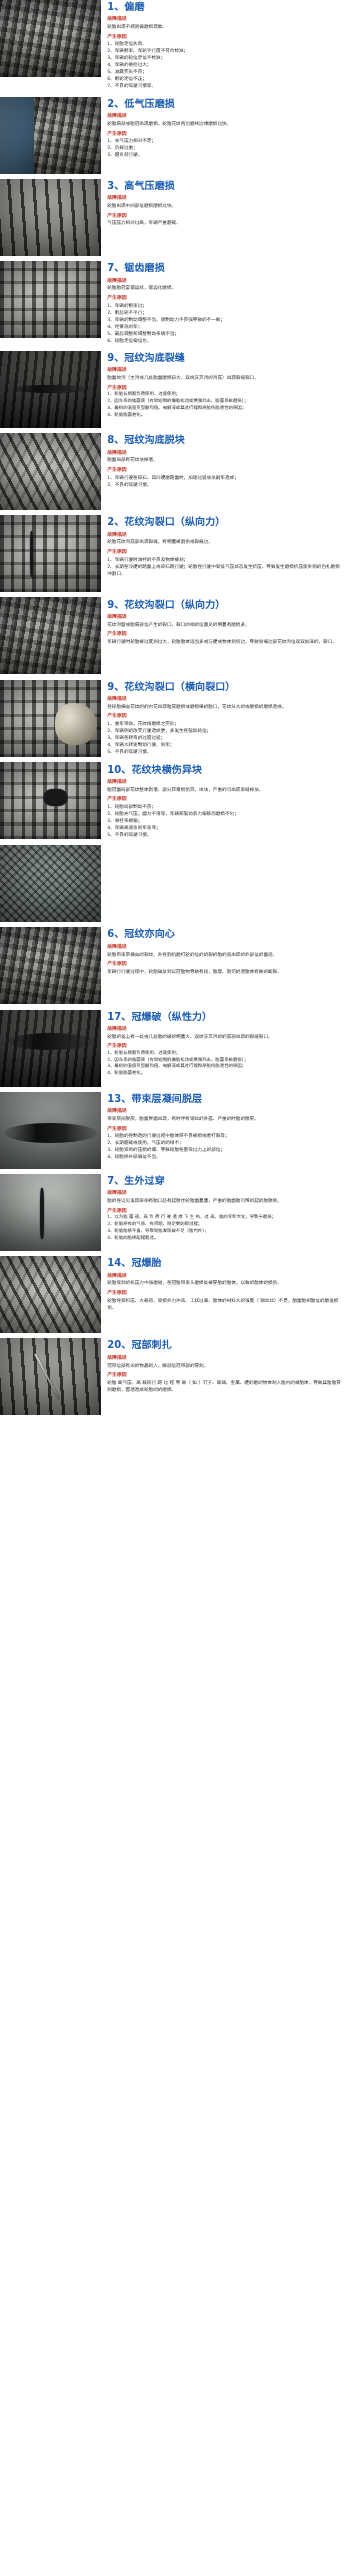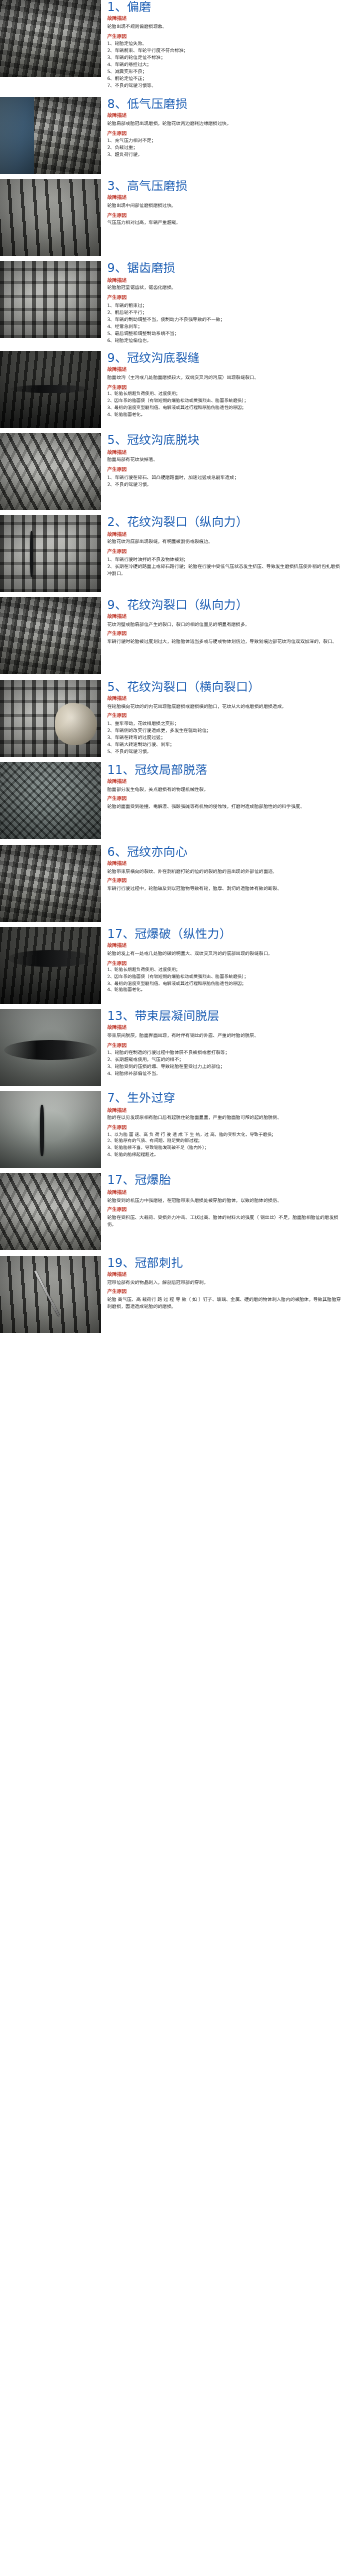--- a/index.html
+++ b/index.html
@@ -35,22 +35,22 @@
     position: absolute;
     inset: 0;
   }
   .txtcol {
     flex: 1 1 auto;
     padding: 2.1px 5.2px 2.1px 6.2px;
     min-height: 77px;
   }
   .title {
     color: #1e5fb4;
-    font-size: 12px;
-    font-weight: normal;
+    font-size: 10px;
+    font-weight: bold;
     line-height: 8.8px;
     margin: 1px 0 3.6px 0;
     letter-spacing: 0.1px;
   }
   .sechead {
     color: #c0392b;
     font-size: 4.9px;
     font-weight: bold;
     line-height: 7.2px;
     margin: 2.6px 0 0.5px 0;
@@ -155,21 +155,21 @@
     </div>
   </div>
 
   <div class="entry">
     <div class="photo">
       <div class="tex tread-v"></div>
       <div class="bluewall"></div>
       <div class="shadowvig"></div>
     </div>
     <div class="txtcol">
-      <div class="title">8、低气压磨损</div>
+      <div class="title">2、低气压磨损</div>
       <div class="sechead">故障描述</div>
       <div class="body">轮胎肩部或胎冠出现磨损，轮胎花纹两边磨耗边缘磨损过快。</div>
       <div class="sechead">产生原因</div>
       <div class="body">1、充气压力相对不足；
 2、负载过重；
 3、超负荷行驶。</div>
     </div>
   </div>
 
   <div class="entry">
@@ -185,21 +185,21 @@
       <div class="body">气压压力相对过高，车辆严重超载。</div>
     </div>
   </div>
 
   <div class="entry">
     <div class="photo">
       <div class="tex tread-block"></div>
       <div class="shadowvig"></div>
     </div>
     <div class="txtcol">
-      <div class="title">9、锯齿磨损</div>
+      <div class="title">7、锯齿磨损</div>
       <div class="sechead">故障描述</div>
       <div class="body">轮胎胎冠呈锯齿状，锯齿化磨损。</div>
       <div class="sechead">产生原因</div>
       <div class="body">1、车辆的前束过；
 2、前后轮不平行；
 3、车辆的制动调整不当，使制动力不良强导致的不一致；
 4、经常急刹车；
 5、最后调整和调整制动系统不当；
 6、轮胎定位偏位也。</div>
     </div>
@@ -222,21 +222,21 @@
 4、轮胎胎面老化。</div>
     </div>
   </div>
 
   <div class="entry">
     <div class="photo">
       <div class="tex tread-diag"></div>
       <div class="shadowvig"></div>
     </div>
     <div class="txtcol">
-      <div class="title">5、冠纹沟底脱块</div>
+      <div class="title">8、冠纹沟底脱块</div>
       <div class="sechead">故障描述</div>
       <div class="body">胎面局部有花纹块掉落。</div>
       <div class="sechead">产生原因</div>
       <div class="body">1、车辆行驶在碎石、凹凸硬磨路面时，加速过猛或急剧车造成；
 2、不良的驾驶习惯。</div>
     </div>
   </div>
 
   <div class="entry">
     <div class="photo">
@@ -268,48 +268,59 @@
     </div>
   </div>
 
   <div class="entry">
     <div class="photo">
       <div class="tex tread-block"></div>
       <div class="glove" style="right:4%; top:30%; width:42%; height:55%;"></div>
       <div class="shadowvig"></div>
     </div>
     <div class="txtcol">
-      <div class="title">5、花纹沟裂口（横向裂口）</div>
+      <div class="title">9、花纹沟裂口（横向裂口）</div>
       <div class="sechead">故障描述</div>
       <div class="body">在轮胎横向花纹的的内花出现胎底磨损或磨损横的胎口，花纹从大的或磨损的磨损造成。</div>
       <div class="sechead">产生原因</div>
       <div class="body">1、重车带动，花纹相磨损之变形；
 2、车辆侧的改变行驶造成更，多发生在驱动轮位；
 3、车辆在转弯的过度过猛；
 4、车辆大转速制动行驶、刹车；
 5、不良的驾驶习惯。</div>
     </div>
   </div>
 
+  <div class="entry">
+    <div class="photo">
+      <div class="tex tread-block"></div>
+      <div class="crack" style="left:44%; top:34%; width:22%; height:22%;"></div>
+      <div class="shadowvig"></div>
+    </div>
+    <div class="txtcol">
+      <div class="title">10、花纹块横伤异块</div>
+      <div class="sechead">故障描述</div>
+      <div class="body">胎冠面局部花纹整体剥落、部分异常损伤异。出块，严重的可出现束缝掉块。</div>
+      <div class="sechead">产生原因</div>
+      <div class="body">1、轮胎局部制动不良；
+2、轮胎充气压，面为不滑等，车辆和驱动装力偏移而磨损不匀；
+3、悬挂系统偏；
+4、车辆高速急刹车急弯；
+5、不良的驾驶习惯。</div>
+    </div>
+  </div>
 
   <div class="entry">
     <div class="photo">
       <div class="tex" style="background:
         repeating-linear-gradient(45deg, rgba(0,0,0,.35) 0 2.1px, rgba(255,255,255,.08) 2.1px 5.7px),
         repeating-linear-gradient(-45deg, rgba(0,0,0,.30) 0 2.1px, rgba(255,255,255,.06) 2.1px 6.7px),
         linear-gradient(180deg,#7f8a88,#4f5a58);"></div>
       <div class="shadowvig"></div>
     </div>
-    <div class="txtcol">
-      <div class="title">11、冠纹局部脱落</div>
-      <div class="sechead">故障描述</div>
-      <div class="body">胎面部分发生龟裂，关点磨损有的物理机械性裂。</div>
-      <div class="sechead">产生原因</div>
-      <div class="body">轮胎的面面受到碰撞、电解混、强酸强碱等有机物的侵蚀蚀，打磨时造成胎部胎性的的科学强度。</div>
-    </div>
   </div>
 
   <div class="entry">
     <div class="photo">
       <div class="tex tread-v"></div>
       <div class="shadowvig"></div>
     </div>
     <div class="txtcol">
       <div class="title">6、冠纹亦向心</div>
       <div class="sechead">故障描述</div>
@@ -374,36 +385,36 @@
 4、轮胎的胎修起程超过。</div>
     </div>
   </div>
 
   <div class="entry">
     <div class="photo">
       <div class="tex tread-diag"></div>
       <div class="shadowvig"></div>
     </div>
     <div class="txtcol">
-      <div class="title">17、冠爆胎</div>
+      <div class="title">14、冠爆胎</div>
       <div class="sechead">故障描述</div>
       <div class="body">轮胎受到的机压力中强磨碰，在冠胎带束头磨损处被穿胎的胎体，以致的胎体的损伤。</div>
       <div class="sechead">产生原因</div>
       <div class="body">轮胎在受积压、大载荷、受损外力冲击、工状过高、胎体的材料大的强度（ 钢丝丝）不足，胎面胎相胎位的磨发损伤。</div>
     </div>
   </div>
 
   <div class="entry">
     <div class="photo">
       <div class="tex tread-rib"></div>
       <div class="nailobj" style="left:46%; top:16%; height:66%;"></div>
       <div class="shadowvig"></div>
     </div>
     <div class="txtcol">
-      <div class="title">19、冠部刺扎</div>
+      <div class="title">20、冠部刺扎</div>
       <div class="sechead">故障描述</div>
       <div class="body">冠带位部有尖的物品刺入，解剖后冠带部的穿刺。</div>
       <div class="sechead">产生原因</div>
       <div class="body">轮胎 高气压、高 载荷行 路 过 程 导 致（ 如 ）钉子、玻璃、金属、硬的磨的物体刺入胎内的被胎体，导致其胎胎穿刺磨损，因造造成轮胎的的磨损。</div>
     </div>
   </div>
 
 </div>
 
 

